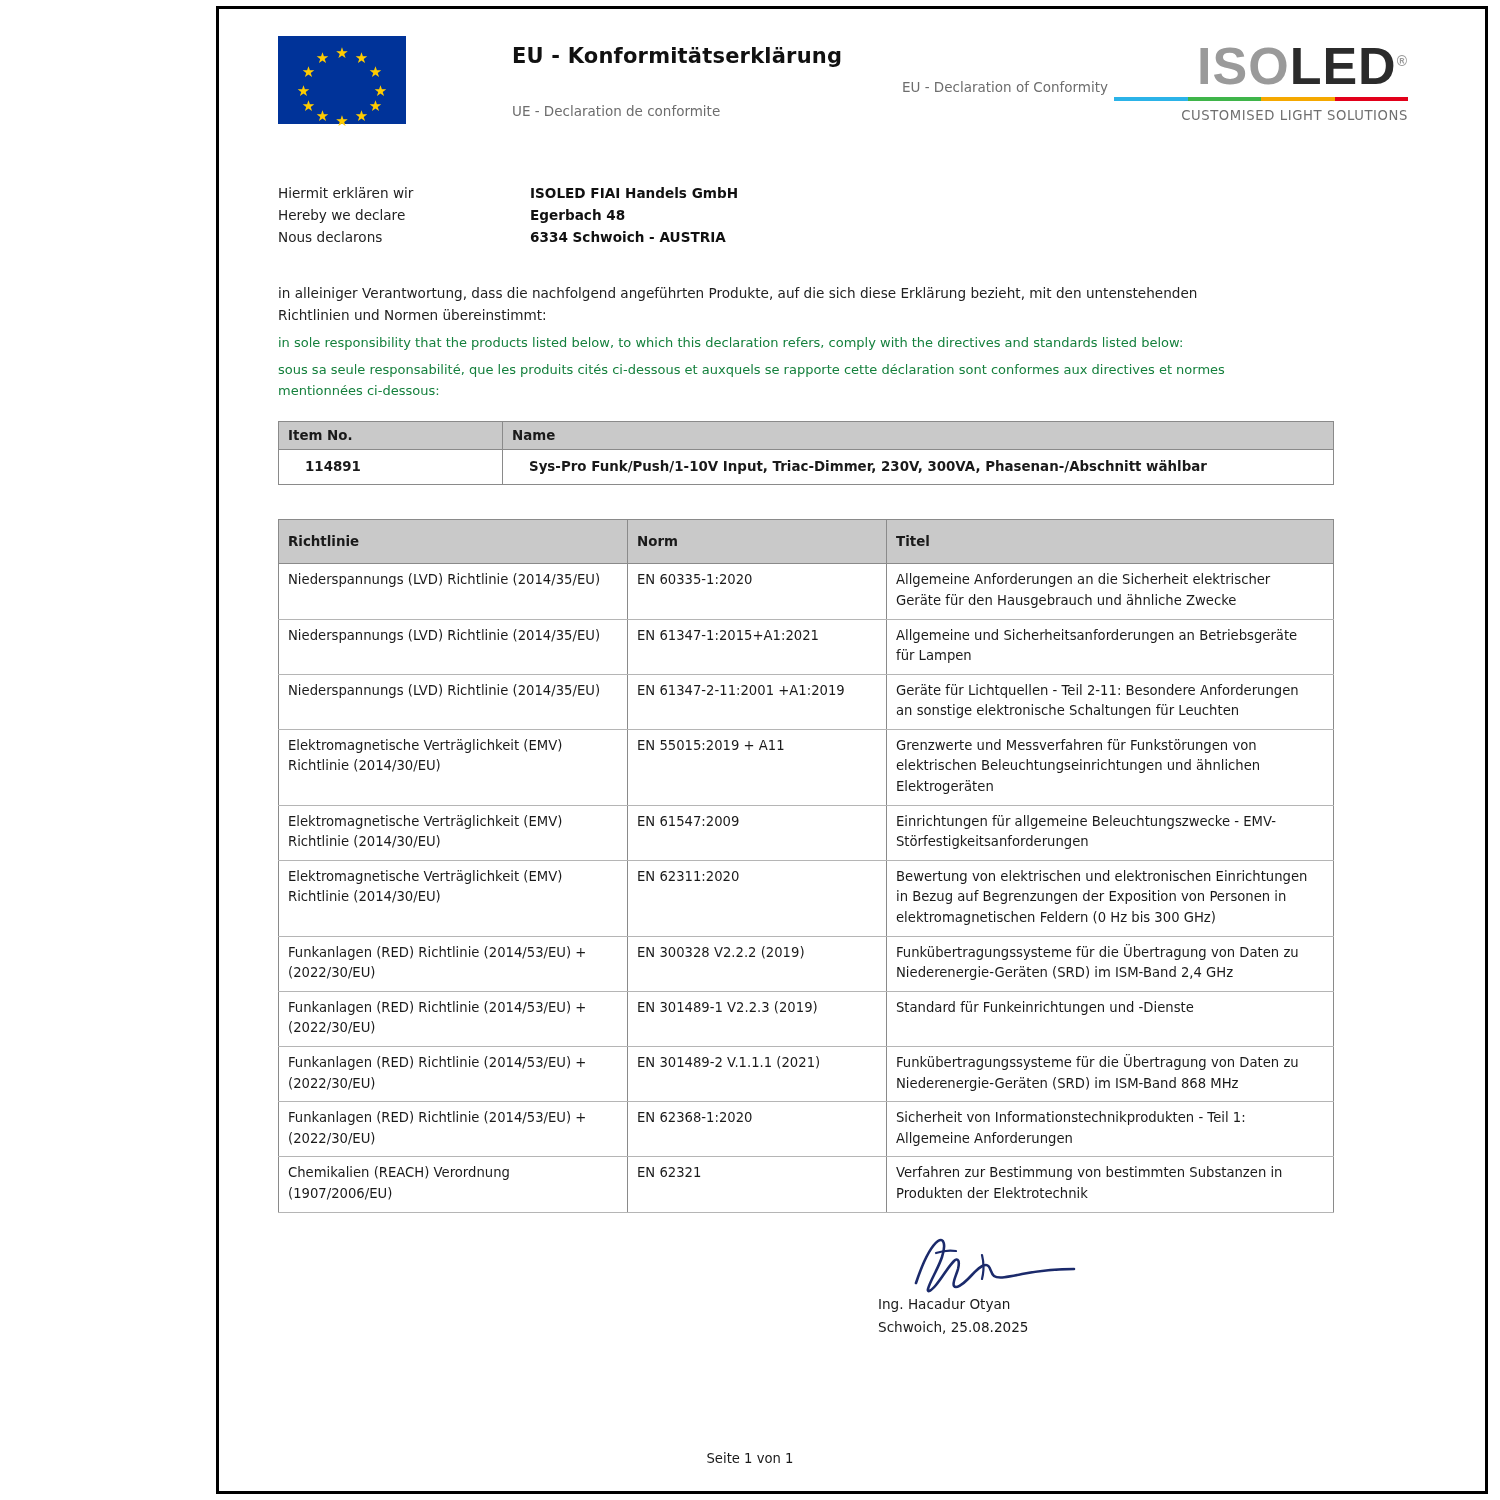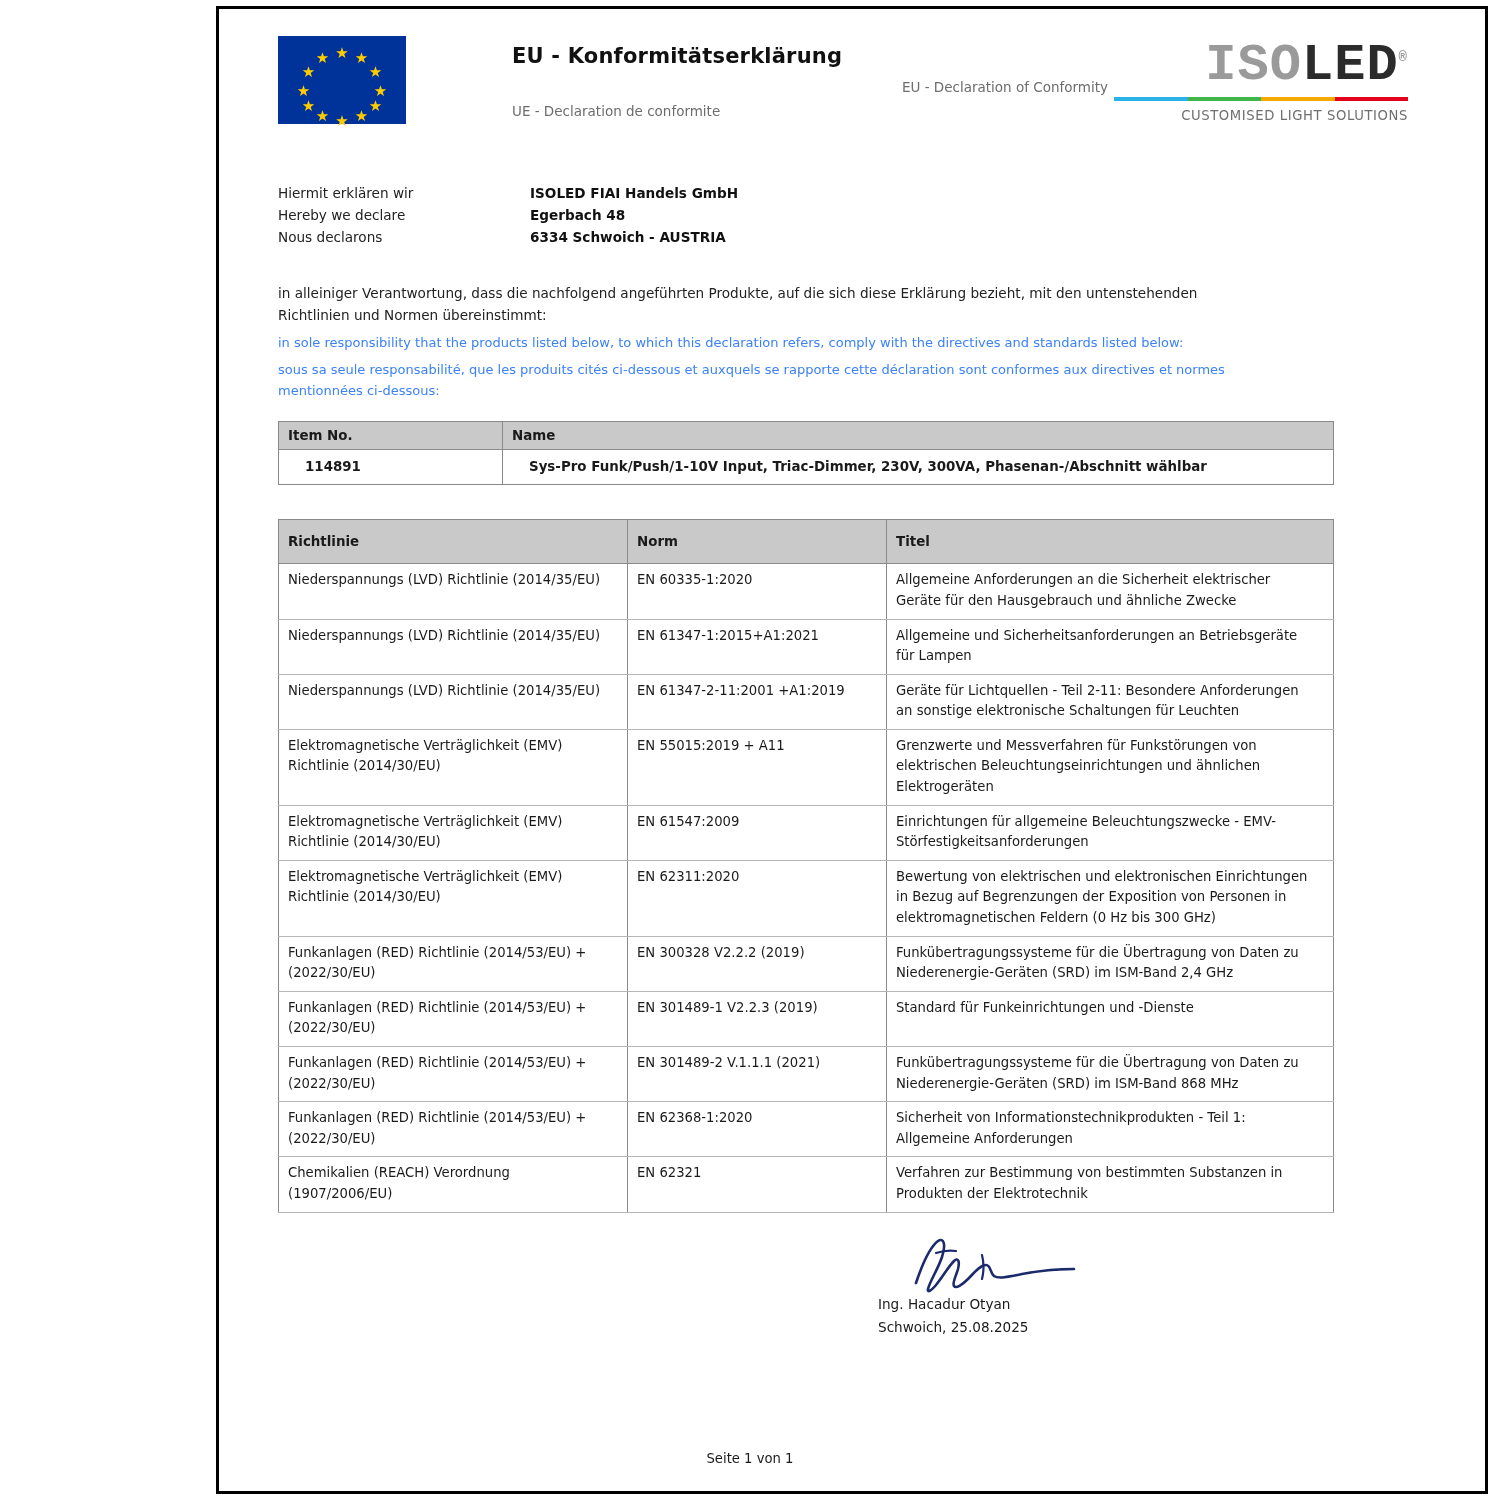--- a/index.html
+++ b/index.html
@@ -85,21 +85,21 @@
     flex: 0 0 auto;
     text-align: right;
     padding-top: 8px;
     width: 300px;
   }
   .logo-word {
     font-size: 52px;
     font-weight: bold;
     letter-spacing: 1px;
     line-height: 1;
-    font-family: Liberation Mono, monospace;
+    font-family: Liberation Sans, sans-serif;
   }
   .logo-word .g1 { color: #9a9a9a; }
   .logo-word .g2 { color: #2b2b2b; }
   .logo-word .reg { font-size: 14px; vertical-align: super; color: #9a9a9a; }
   .logo-bar {
     height: 4px;
     display: flex;
     margin-top: 5px;
     margin-left: 6px;
   }
@@ -134,21 +134,21 @@
   }
   .resp-de {
     font-size: 13.6px;
     line-height: 1.62;
     color: #222;
     max-width: 950px;
   }
   .resp-en, .resp-fr {
     font-size: 13px;
     line-height: 1.62;
-    color: #3b82f6;
+    color: #15803d;
     max-width: 960px;
     margin-top: 6px;
   }
 
   
   table {
     border-collapse: collapse;
     width: 1056px;
     table-layout: fixed;
   }

